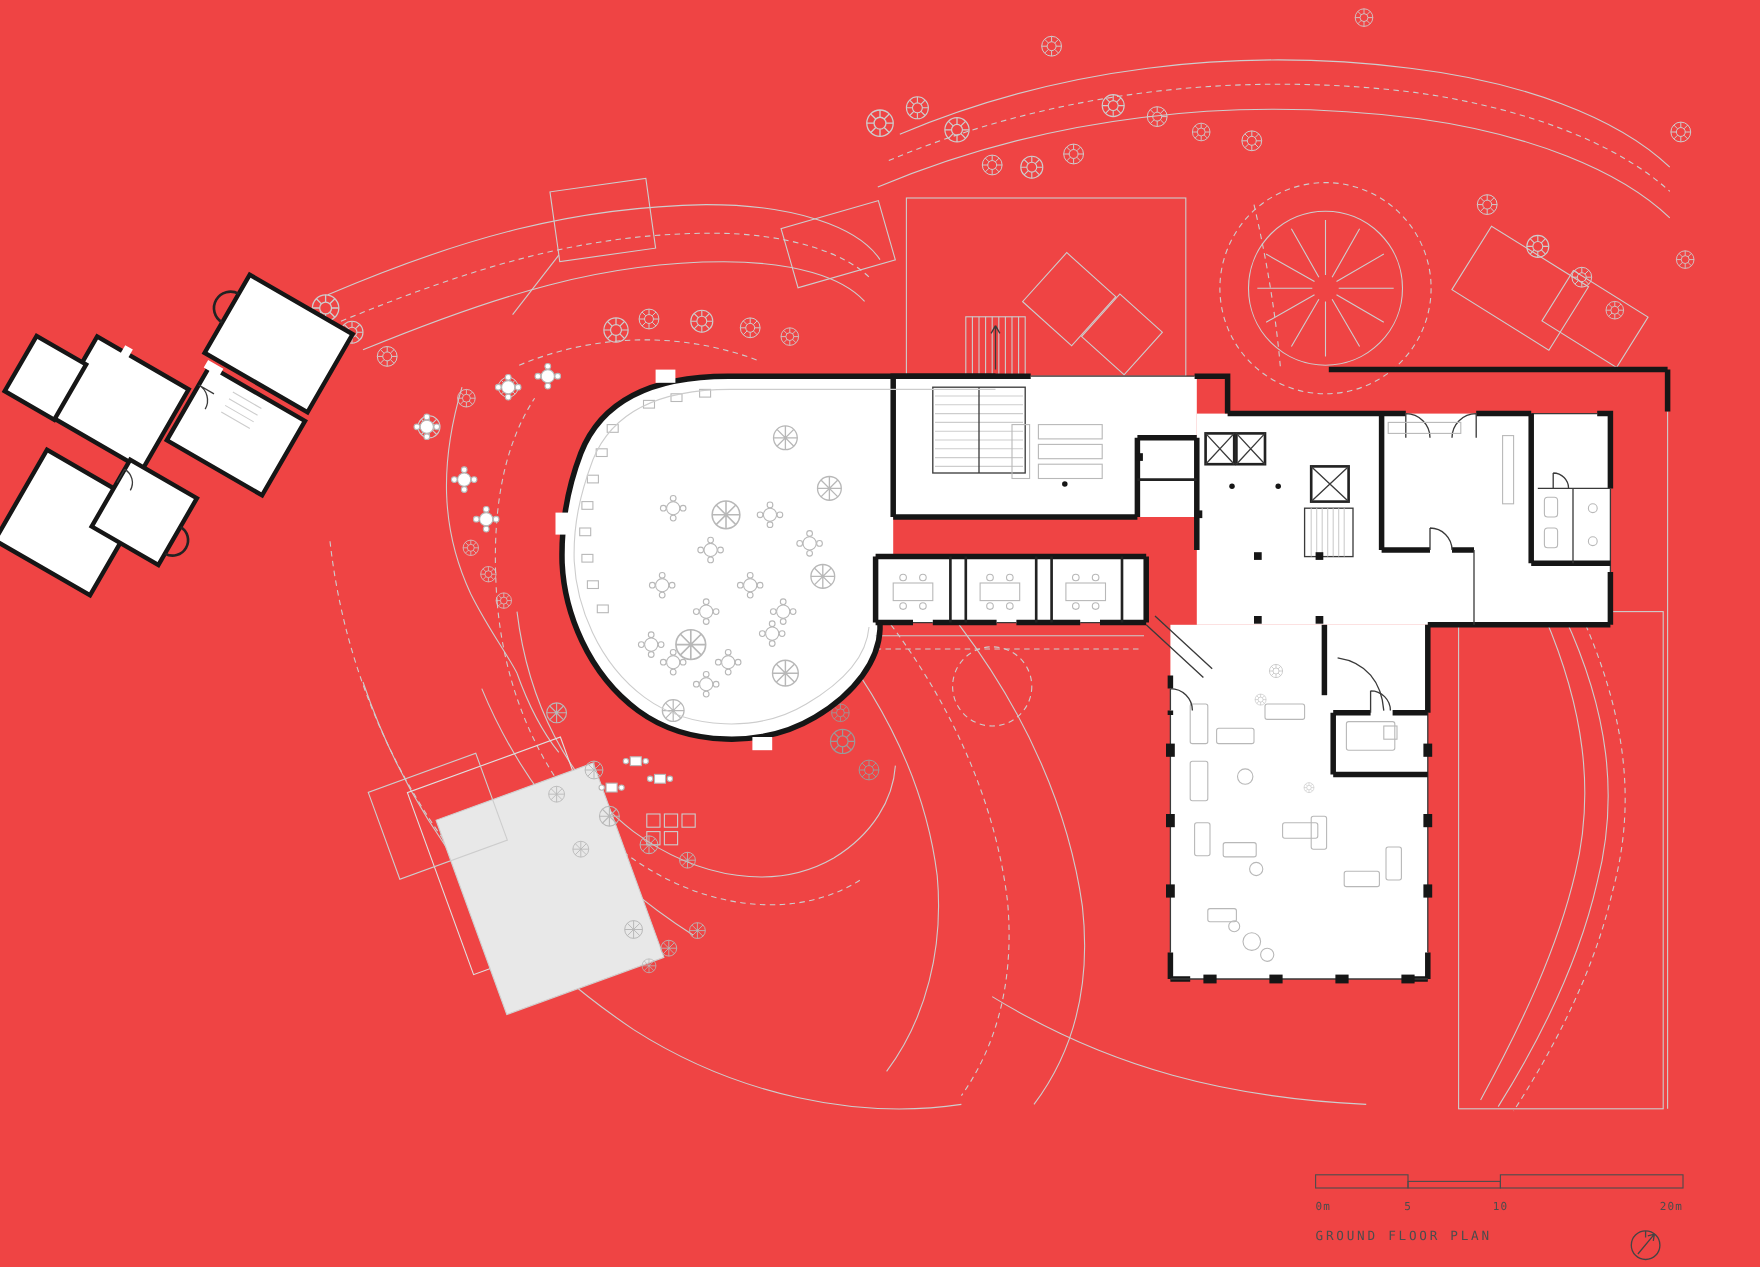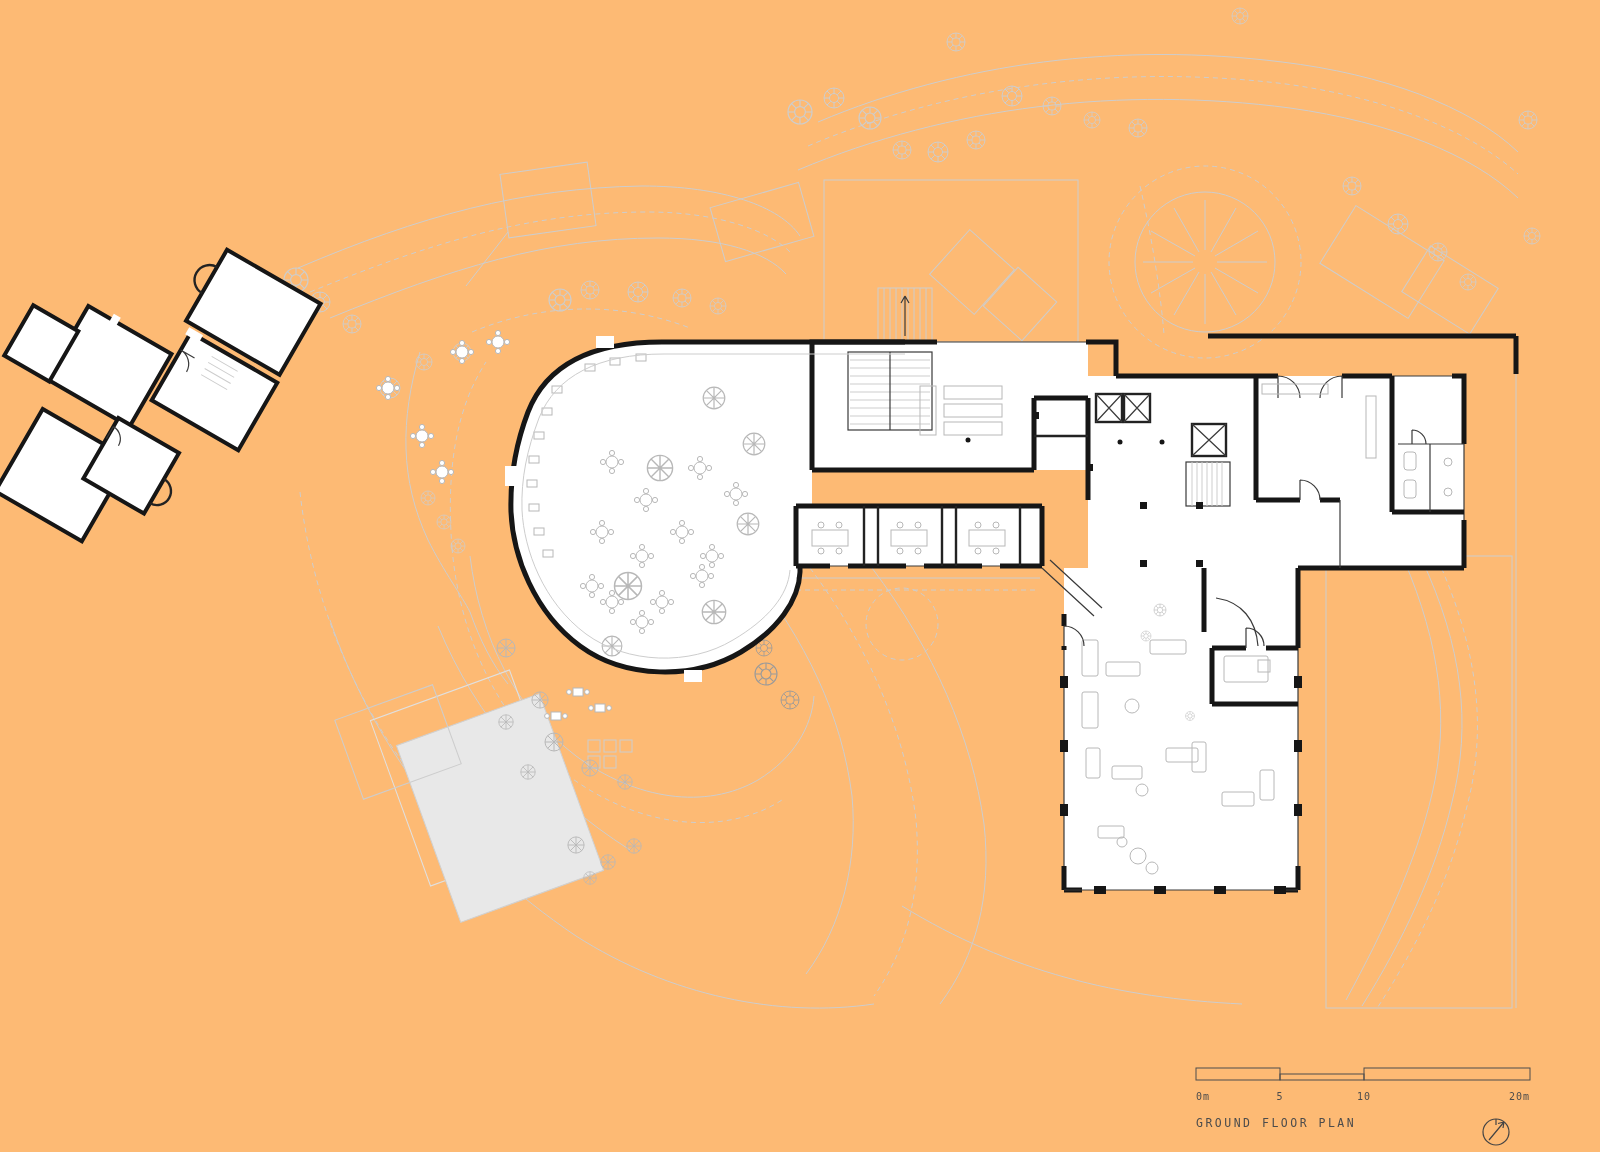--- a/index.html
+++ b/index.html
@@ -1,16 +1,16 @@
 <!DOCTYPE html>
 <html><head>
 <meta charset="utf-8">
 <style>
   html,body{margin:0;padding:0;background:#fff;}
-  .page{position:relative;width:1600px;height:1152px;background:#fdba74;overflow:hidden;text-align:right;}
+  .page{position:relative;width:1600px;height:1152px;background:#ef4444;overflow:hidden;text-align:right;}
   svg{display:block;}
   
   .lt  {stroke:#cdcdcd;stroke-width:1;fill:none;}
   .lt3 {stroke:#e0e0e0;stroke-width:1;fill:none;}
   .ltd {stroke:#cdcdcd;stroke-width:1;fill:none;stroke-dasharray:5 4;}
   .fur {stroke:#b8b8b8;stroke-width:1;fill:none;}
   .fur2{stroke:#9a9a9a;stroke-width:1;fill:none;}
   .w   {stroke:#161616;stroke-width:5;fill:none;stroke-linecap:butt;}
   .w2  {stroke:#222;stroke-width:2.4;fill:none;}
   .w1  {stroke:#3a3a3a;stroke-width:1.2;fill:none;}

